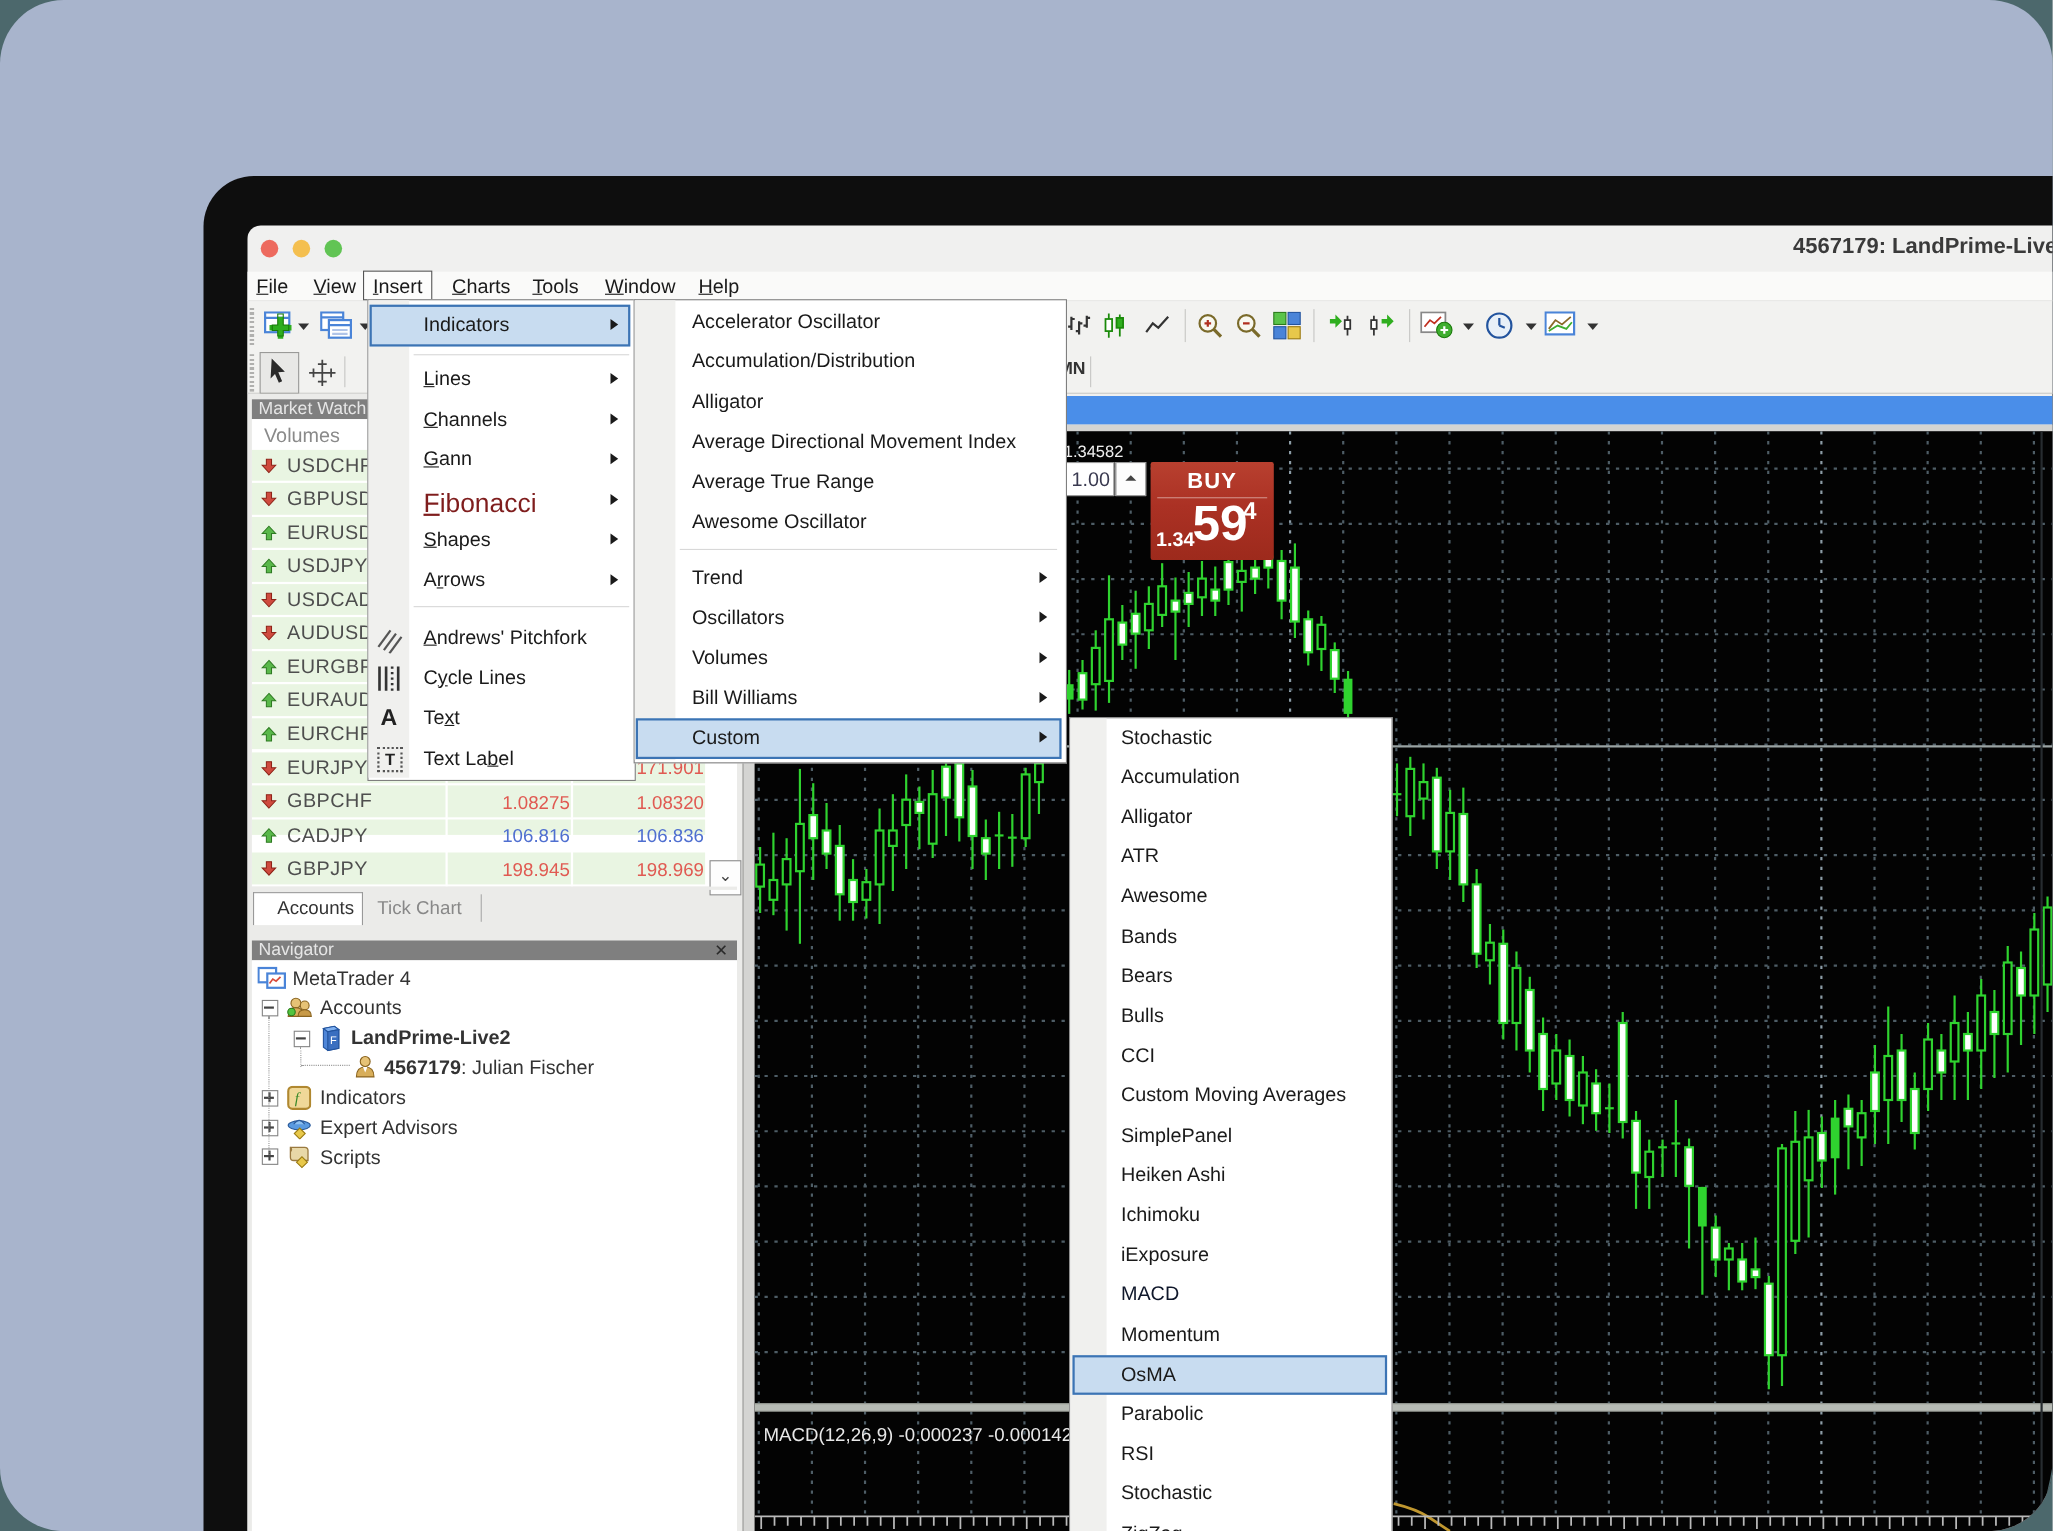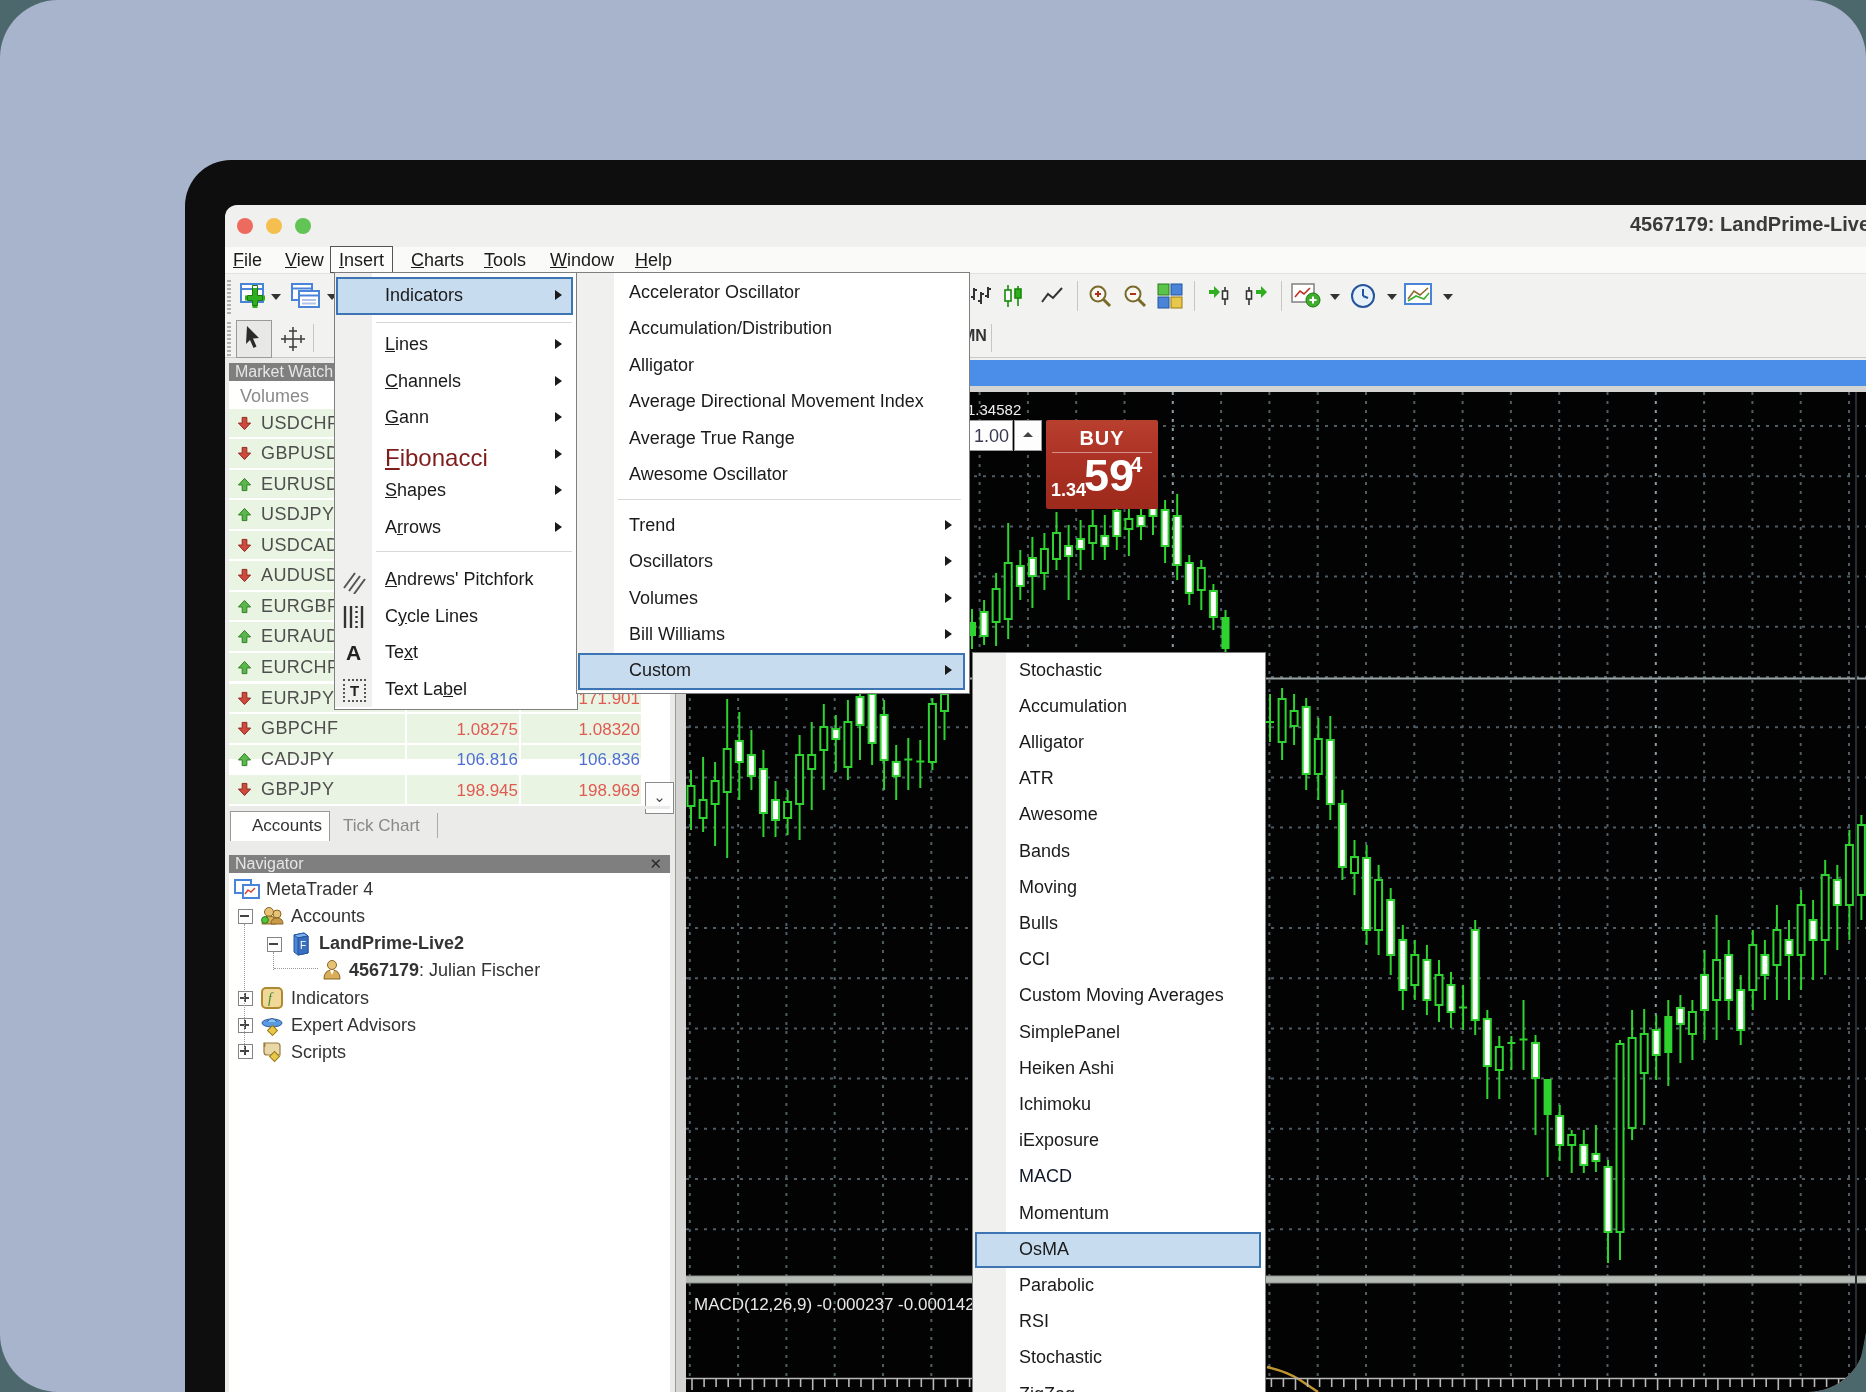--- a/index.html
+++ b/index.html
@@ -732,21 +732,21 @@
     <div class="a" style="left:629px;top:660px;font-size:18px;color:#1a1a1a">Custom</div>
     <div class="a" style="left:945px;top:665px;width:0;height:0;border-left:7px solid #1a1a1a;border-top:5px solid transparent;border-bottom:5px solid transparent"></div>
   <div class="a" style="left:972px;top:652px;width:292px;height:741px;background:#fff;border:1px solid #7f7f7f"></div>
     <div class="a" style="left:973px;top:653px;width:33px;height:739px;background:#f0f0ee"></div>
     <div class="a" style="left:1019px;top:659.6px;font-size:18px;color:#1a1a1a;white-space:nowrap">Stochastic</div>
     <div class="a" style="left:1019px;top:695.8px;font-size:18px;color:#1a1a1a;white-space:nowrap">Accumulation</div>
     <div class="a" style="left:1019px;top:732.0px;font-size:18px;color:#1a1a1a;white-space:nowrap">Alligator</div>
     <div class="a" style="left:1019px;top:768.2px;font-size:18px;color:#1a1a1a;white-space:nowrap">ATR</div>
     <div class="a" style="left:1019px;top:804.4px;font-size:18px;color:#1a1a1a;white-space:nowrap">Awesome</div>
     <div class="a" style="left:1019px;top:840.6px;font-size:18px;color:#1a1a1a;white-space:nowrap">Bands</div>
-    <div class="a" style="left:1019px;top:876.8px;font-size:18px;color:#1a1a1a;white-space:nowrap">Moving</div>
+    <div class="a" style="left:1019px;top:876.8px;font-size:18px;color:#1a1a1a;white-space:nowrap">Bears</div>
     <div class="a" style="left:1019px;top:913.0px;font-size:18px;color:#1a1a1a;white-space:nowrap">Bulls</div>
     <div class="a" style="left:1019px;top:949.2px;font-size:18px;color:#1a1a1a;white-space:nowrap">CCI</div>
     <div class="a" style="left:1019px;top:985.4px;font-size:18px;color:#1a1a1a;white-space:nowrap">Custom Moving Averages</div>
     <div class="a" style="left:1019px;top:1021.6px;font-size:18px;color:#1a1a1a;white-space:nowrap">SimplePanel</div>
     <div class="a" style="left:1019px;top:1057.8px;font-size:18px;color:#1a1a1a;white-space:nowrap">Heiken Ashi</div>
     <div class="a" style="left:1019px;top:1094.0px;font-size:18px;color:#1a1a1a;white-space:nowrap">Ichimoku</div>
     <div class="a" style="left:1019px;top:1130.2px;font-size:18px;color:#1a1a1a;white-space:nowrap">iExposure</div>
     <div class="a" style="left:1019px;top:1166.4px;font-size:18px;color:#0f172a;white-space:nowrap">MACD</div>
     <div class="a" style="left:1019px;top:1202.6px;font-size:18px;color:#1a1a1a;white-space:nowrap">Momentum</div>
     <div class="a" style="left:975px;top:1231.8px;width:286px;height:36px;background:#c8dcf0;border:2px solid #3c74b4;box-sizing:border-box"></div>

